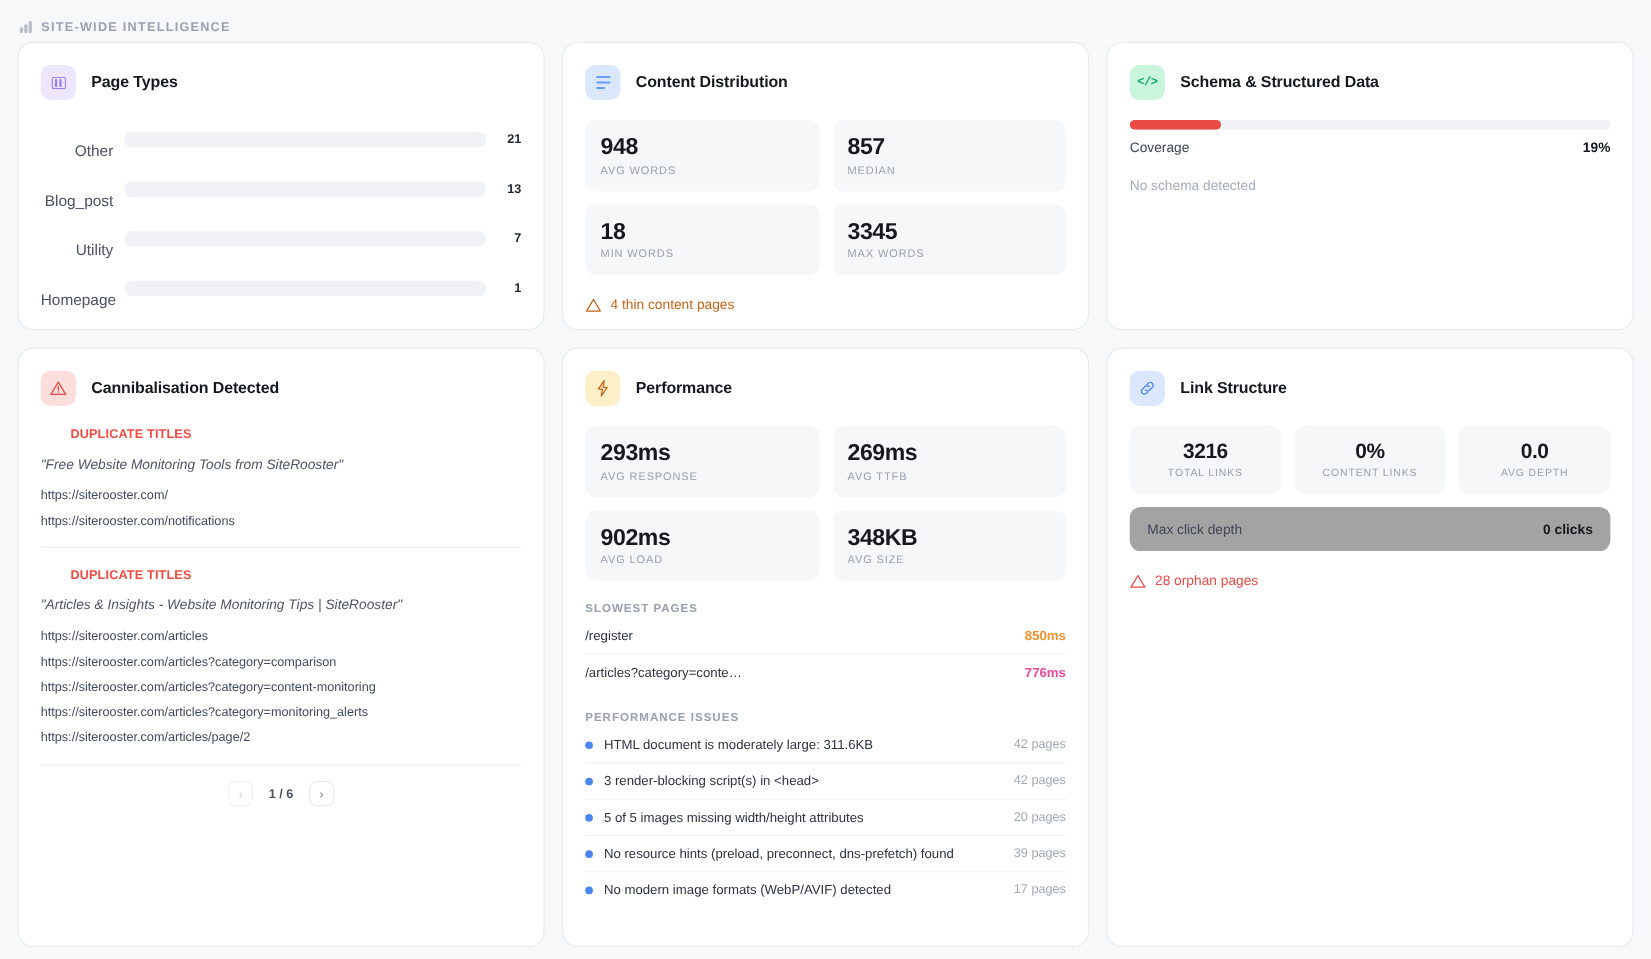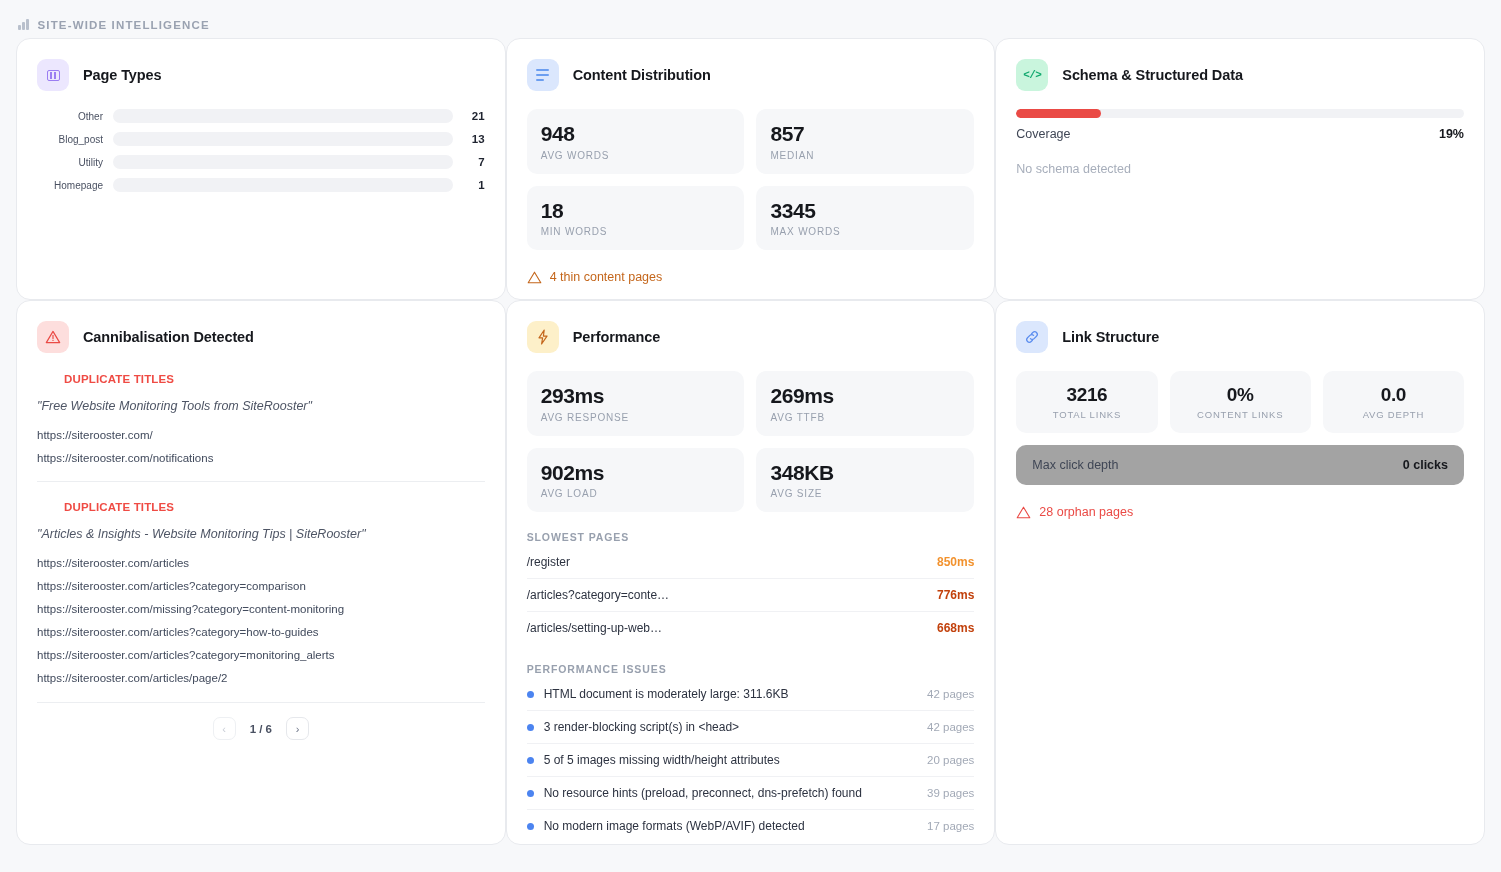--- a/index.html
+++ b/index.html
@@ -25,21 +25,21 @@
   .bars-icon i { display: block; width: 2.5px; background: #b9c0cc; border-radius: 1px; }
   .bars-icon i:nth-child(1) { height: 5px; }
   .bars-icon i:nth-child(2) { height: 8px; }
   .bars-icon i:nth-child(3) { height: 11px; }
 
   
   .grid {
     display: grid;
     grid-template-columns: repeat(3, 1fr);
     grid-auto-rows: 262px 545px;
-    gap: 0;
+    gap: 16px;
     padding: 0 16px;
   }
   .card {
     background: #ffffff;
     border: 1px solid #e8eaee;
     border-radius: 14px;
     padding: 20px 20px 18px 20px;
     overflow: hidden;
     position: relative;
   }
@@ -69,21 +69,21 @@
   .lines i:nth-child(3) { width: 8px; }
   
   .code-ic { font-size: 11px; font-weight: 700; color: #10a86d; letter-spacing:-0.5px; font-family:"Liberation Mono", monospace;}
   
   .tri { width: 15px; height: 13px; position: relative; }
   .tri svg { display:block; }
 
   
   .bar-rows { display: flex; flex-direction: column; gap: 9px; }
   .bar-row { display: flex; align-items: center; gap: 10px; }
-  .bar-label { width: 66px; text-align: right; font-size: 10px; color: #4a5162; font-weight: 400; }
+  .bar-label { width: 66px; text-align: right; font-size: 14px; color: #4a5162; font-weight: 400; margin-top: 20px; }
   .bar-track { flex: 1; height: 14px; background: #f1f2f5; border-radius: 7px; overflow: hidden; }
   .bar-fill { height: 100%; border-radius: 7px; }
   .bar-val { width: 22px; text-align: right; font-size: 11.5px; font-weight: 700; color: #1f2430; }
 
   
   .stat-grid { display: grid; grid-template-columns: 1fr 1fr; gap: 12px; }
   .stat {
     background: #f6f7f9; border-radius: 10px; padding: 13px 14px 13px 14px;
   }
   .stat .v { font-size: 21px; font-weight: 700; color: #16181d; letter-spacing: -0.4px; line-height: 1.12; }
@@ -118,21 +118,21 @@
 
   
   .sect-label { font-size: 10.5px; font-weight: 700; letter-spacing: 0.9px; color: #98a0ae;
                 text-transform: uppercase; margin: 19px 0 3px 0; }
   .row-line { display: flex; align-items: center; justify-content: space-between;
               border-bottom: 1px solid #f0f1f4; padding: 9px 0 9px 0; }
   .row-line:last-child { border-bottom: none; }
   .row-line .nm { font-size: 12px; color: #2c3240; }
   .row-line .ms { font-size: 12px; font-weight: 700; }
   .ms.orange { color: #f2922e; }
-  .ms.green  { color: #c2410c; }
+  .ms.green  { color: #ec4899; }
 
   .issue-row { display: flex; align-items: center; justify-content: space-between;
                border-bottom: 1px solid #f0f1f4; padding: 9px 0; }
   .issue-row:last-child { border-bottom: none; }
   .issue-left { display: flex; align-items: center; gap: 10px; }
   .dot { width: 7px; height: 7px; border-radius: 50%; background: #4c84f0; flex: 0 0 7px; }
   .issue-txt { font-size: 12px; color: #2c3240; }
   .issue-count { font-size: 11.5px; color: #a2a9b6; }
 
   
@@ -273,22 +273,21 @@
           <a class="dup-url">https://siterooster.com/notifications</a>
         </div>
       </div>
 
       <div class="dup-group">
         <div class="dup-tag">DUPLICATE TITLES</div>
         <div class="dup-title">"Articles &amp; Insights - Website Monitoring Tips | SiteRooster"</div>
         <div class="dup-urls">
           <a class="dup-url">https://siterooster.com/articles</a>
           <a class="dup-url">https://siterooster.com/articles?category=comparison</a>
-          <a class="dup-url">https://siterooster.com/missing?category=content-monitoring</a>
-          <a class="dup-url">https://siterooster.com/articles?category=how-to-guides</a>
+          <a class="dup-url">https://siterooster.com/articles?category=content-monitoring</a>
           <a class="dup-url">https://siterooster.com/articles?category=monitoring_alerts</a>
           <a class="dup-url">https://siterooster.com/articles/page/2</a>
         </div>
       </div>
 
       <div class="pager">
         <span class="pg-btn disabled">‹</span>
         <span class="pg-lab">1 / 6</span>
         <span class="pg-btn">›</span>
       </div>
@@ -325,24 +324,20 @@
 
       <div class="sect-label">SLOWEST PAGES</div>
       <div>
         <div class="row-line">
           <span class="nm">/register</span>
           <span class="ms orange">850ms</span>
         </div>
         <div class="row-line">
           <span class="nm">/articles?category=conte…</span>
           <span class="ms green">776ms</span>
-        </div>
-        <div class="row-line">
-          <span class="nm">/articles/setting-up-web…</span>
-          <span class="ms green">668ms</span>
         </div>
       </div>
 
       <div class="sect-label">PERFORMANCE ISSUES</div>
       <div>
         <div class="issue-row">
           <span class="issue-left">
               <span class="dot"></span>
           <span class="issue-txt">HTML document is moderately large: 311.6KB</span>
             </span>

